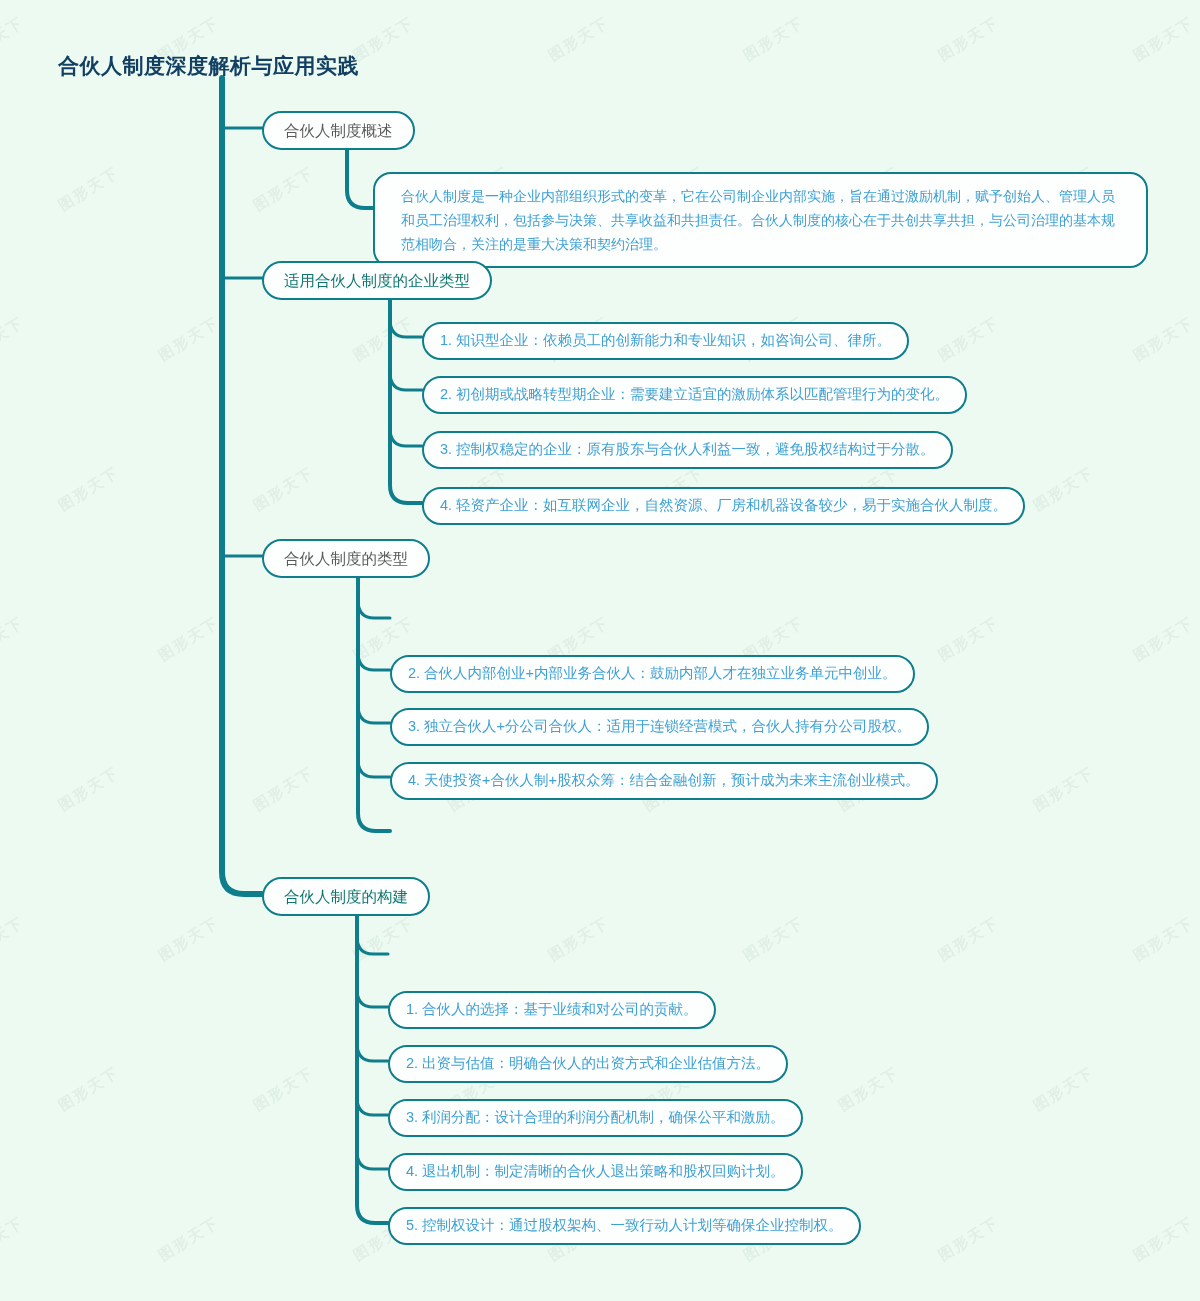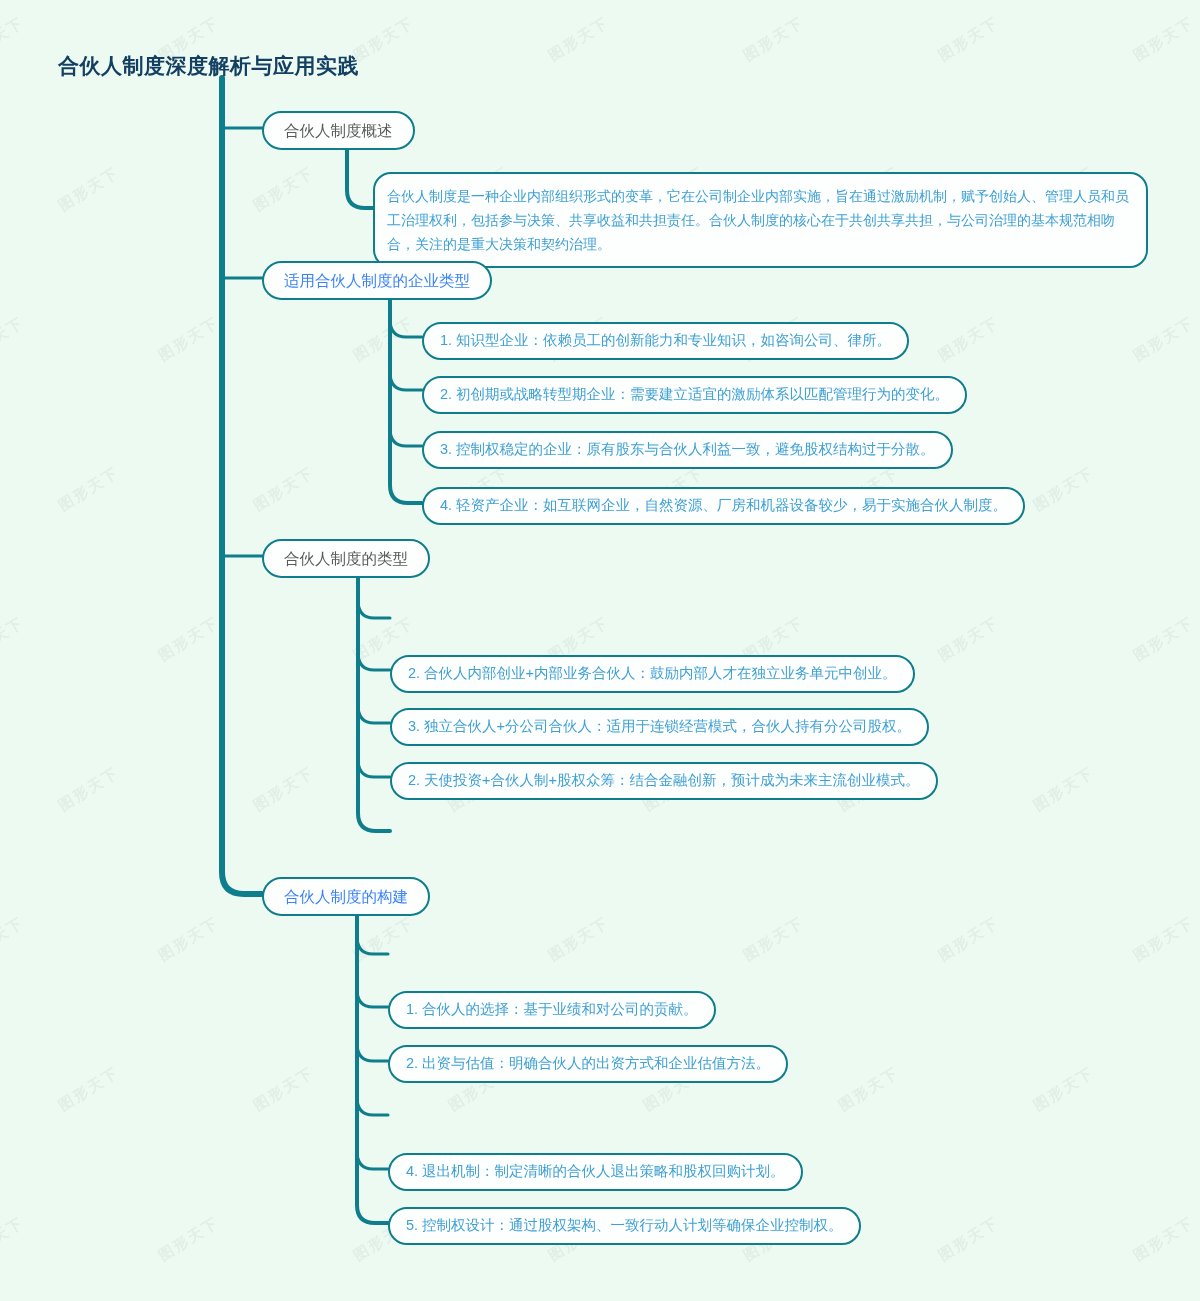--- a/index.html
+++ b/index.html
@@ -67,31 +67,31 @@
     z-index: 3;
     line-height: 1.5;
   }
   .node-header {
     padding: 6px 20px;
     font-size: 15.5px;
     border-radius: 22px;
     justify-content: flex-end;
   }
   .node-header.gray  { color: #5a5a5a; }
-  .node-header.blue  { color: #3b82f6; }
+  .node-header.blue  { color: #0f766e; }
 
   .node-item {
     padding: 6px 16px;
     font-size: 14.5px;
     color: #3ea0d4;
     border-radius: 20px;
     white-space: nowrap;
   }
   .node-para {
-    padding: 10px 12px;
+    padding: 10px 26px;
     font-size: 14px;
     color: #3ea0d4;
     border-radius: 18px;
     align-items: flex-start;
     line-height: 1.72;
   }
   .node-para .ptext { display: block; }
 </style>
 </head>
 <body>
@@ -214,33 +214,36 @@
     <span>合伙人制度的类型</span>
   </div>
 
   <div class="node node-item" style="left:390px; top:655px;">
     <span>2. 合伙人内部创业+内部业务合伙人：鼓励内部人才在独立业务单元中创业。</span>
   </div>
   <div class="node node-item" style="left:390px; top:708px;">
     <span>3. 独立合伙人+分公司合伙人：适用于连锁经营模式，合伙人持有分公司股权。</span>
   </div>
   <div class="node node-item" style="left:390px; top:762px;">
-    <span>2. 天使投资+合伙人制+股权众筹：结合金融创新，预计成为未来主流创业模式。</span>
+    <span>4. 天使投资+合伙人制+股权众筹：结合金融创新，预计成为未来主流创业模式。</span>
   </div>
 
   <div class="node node-header blue" style="left:262px; top:877px;">
     <span>合伙人制度的构建</span>
   </div>
 
   <div class="node node-item" style="left:388px; top:991px;">
     <span>1. 合伙人的选择：基于业绩和对公司的贡献。</span>
   </div>
   <div class="node node-item" style="left:388px; top:1045px;">
     <span>2. 出资与估值：明确合伙人的出资方式和企业估值方法。</span>
   </div>
+  <div class="node node-item" style="left:388px; top:1099px;">
+    <span>3. 利润分配：设计合理的利润分配机制，确保公平和激励。</span>
+  </div>
   <div class="node node-item" style="left:388px; top:1153px;">
     <span>4. 退出机制：制定清晰的合伙人退出策略和股权回购计划。</span>
   </div>
   <div class="node node-item" style="left:388px; top:1207px;justify-content:center;">
     <span>5. 控制权设计：通过股权架构、一致行动人计划等确保企业控制权。</span>
   </div>
 
 </div>
 
 </body></html>

